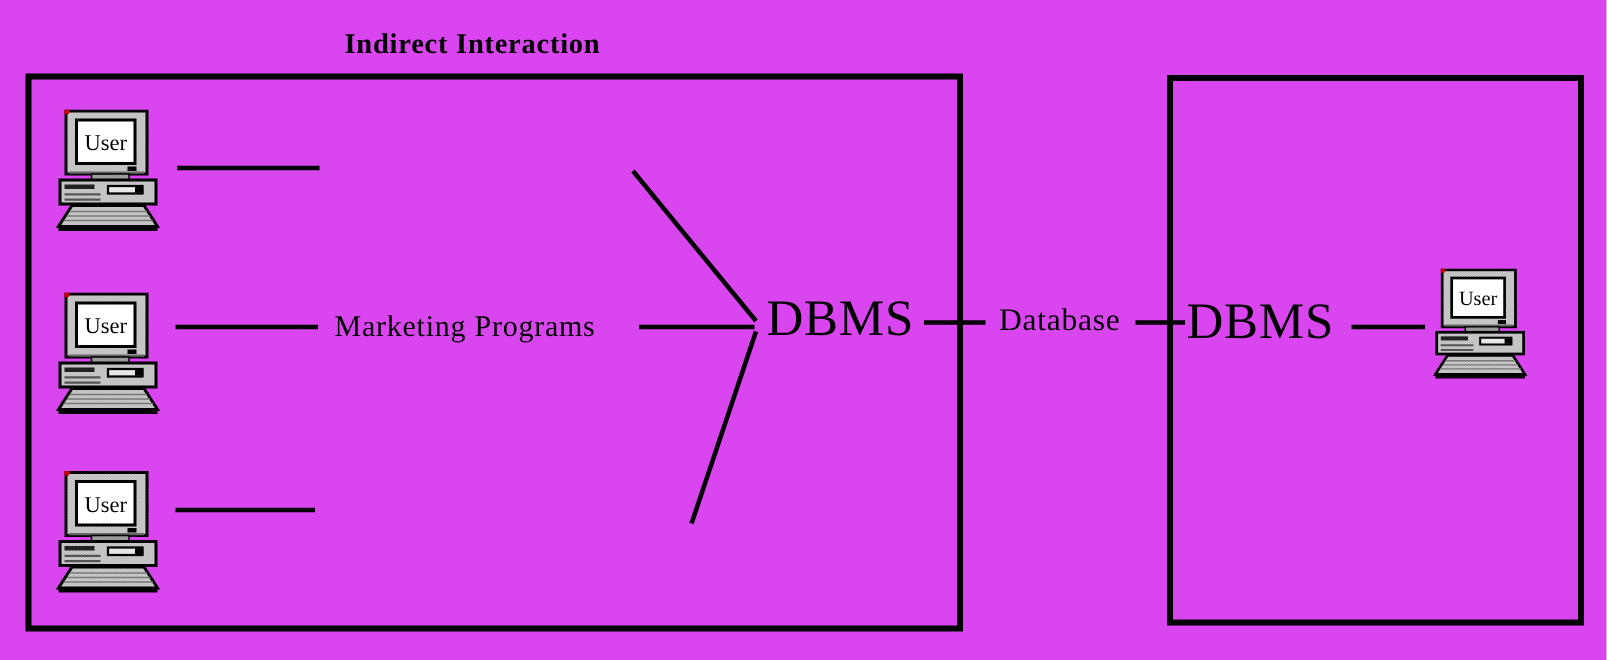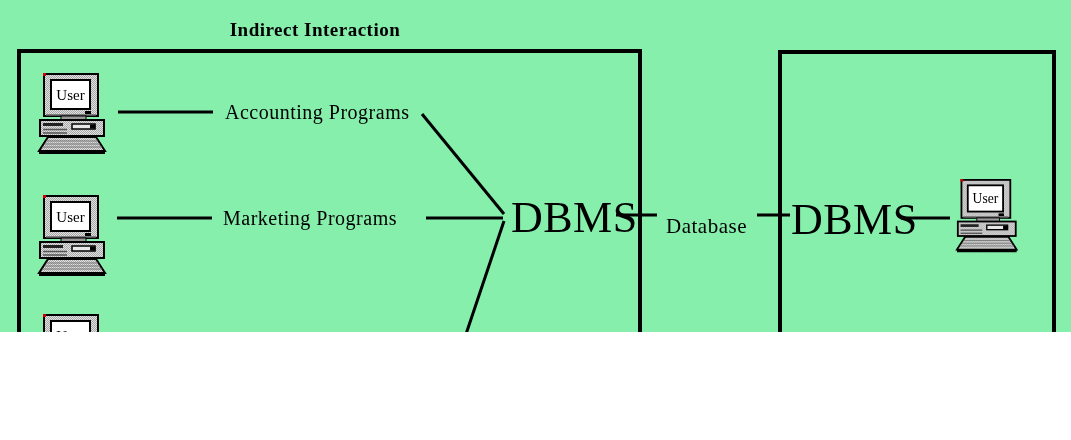--- a/index.html
+++ b/index.html
@@ -1,20 +1,20 @@
 <!DOCTYPE html>
 <html><head>
 <meta charset="utf-8">
 <style>
   html, body { margin: 0; padding: 0; background: #ffffff; }
   .canvas {
     position: relative;
     width: 1071px;
-    height: 332px;
-    background: #86efac;
+    height: 440px;
+    background: #d946ef;
     font-family: "Liberation Serif", "DejaVu Serif", serif;
     color: #000;
     overflow: hidden;
     text-decoration: underline;
   }
   .panel-title {
     position: absolute;
     font-weight: bold;
     font-size: 19px;
     letter-spacing: 0.5px;
@@ -27,21 +27,21 @@
     border: 4px solid #000;
     box-sizing: border-box;
     background: transparent;
   }
   .node-label {
     position: absolute;
     line-height: 1;
     white-space: nowrap;
   }
   .program-label { font-size: 20px; letter-spacing: 0.5px; }
-  .dbms-label    { font-size: 44px; letter-spacing: 0.5px; }
+  .dbms-label    { font-size: 34px; letter-spacing: 0.5px; }
   .db-label      { font-size: 21px; letter-spacing: 0.5px; }
   svg.wires { position: absolute; left: 0; top: 0; pointer-events: none; }
   svg.pc { position: absolute; overflow: visible; }
   .pc-screen-text {
     font-family: "Liberation Serif", "DejaVu Serif", serif;
     font-size: 15px;
     fill: #000;
     text-anchor: middle;
   }
   .hidden-defs { position: absolute; width: 0; height: 0; }
@@ -112,20 +112,19 @@
   <svg class="pc" style="left:37px; top:314px;" width="76" height="84" viewBox="0 0 76 84">
     <use href="#pc-icon"></use>
     <text class="pc-screen-text" x="33.5" y="27">User</text>
   </svg>
 
   <svg class="pc" style="left:955px; top:179px;" width="69" height="76" viewBox="0 0 76 84">
     <use href="#pc-icon"></use>
     <text class="pc-screen-text" x="33.5" y="27">User</text>
   </svg>
 
-  <div class="node-label program-label" style="left:225px; top:102px;">Accounting Programs</div>
   <div class="node-label program-label" style="left:223px; top:208px;">Marketing Programs</div>
 
   <div class="node-label dbms-label" style="left:511px; top:196px;">DBMS</div>
-  <div class="node-label db-label" style="left:666px; top:203px;margin-top:13px;">Database</div>
+  <div class="node-label db-label" style="left:666px; top:203px;">Database</div>
   <div class="node-label dbms-label" style="left:791px; top:198px;">DBMS</div>
 
 </div>
 
 </body></html>

